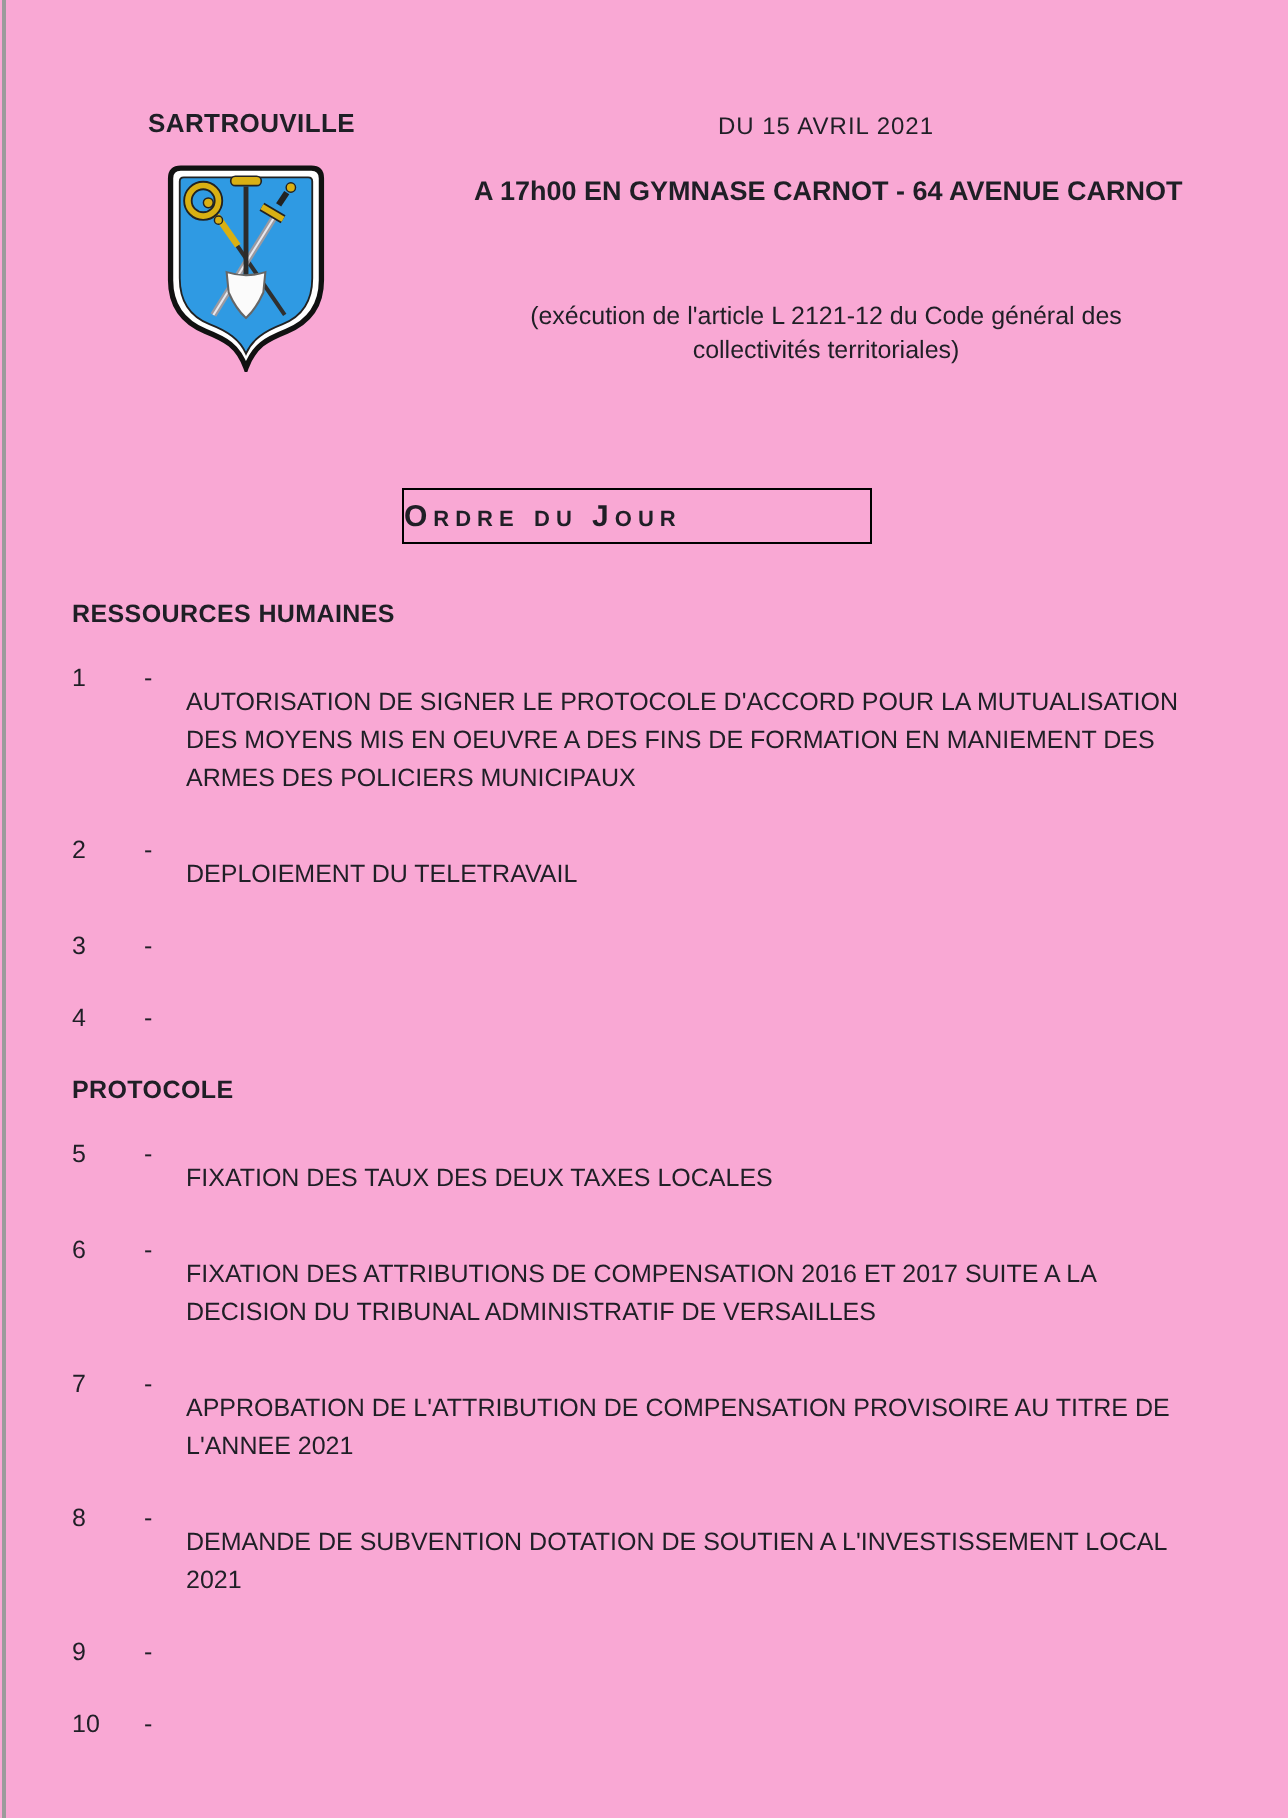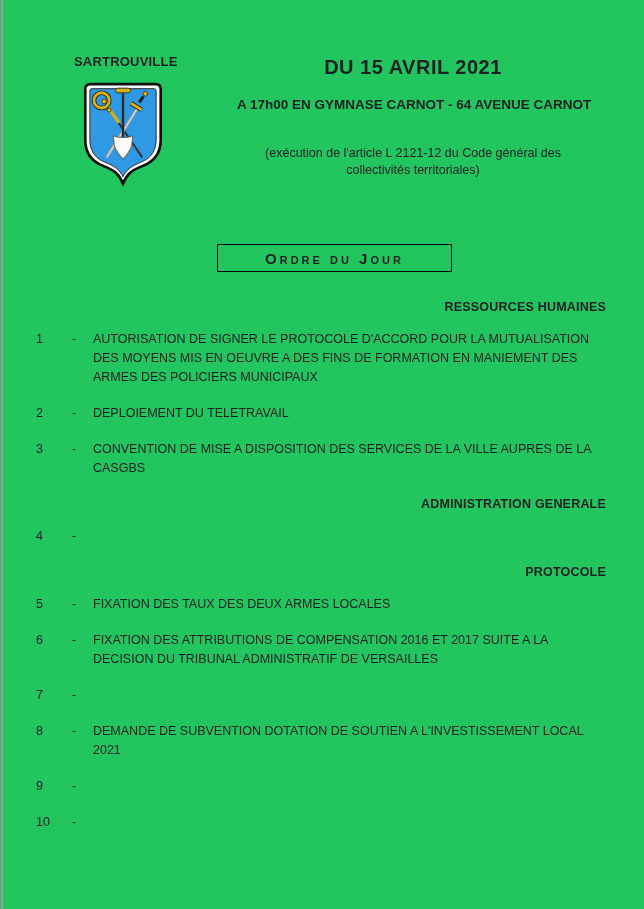--- a/index.html
+++ b/index.html
@@ -1,20 +1,20 @@
 <!DOCTYPE html>
 <html><head>
 <meta charset="utf-8">
 <style>
   html, body { margin: 0; padding: 0; background: #ffffff; }
   .page {
     position: relative;
     width: 644px;
     height: 909px;
-    background: #22c55e;
+    background: #f9a8d4;
     overflow: hidden;
     font-family: "Liberation Sans", sans-serif;
     color: #1f1f26;
   }
   .left-rule {
     position: absolute;
     left: 1px; top: 0;
     width: 2px; height: 909px;
     background: #9b9b9b;
   }
@@ -42,77 +42,75 @@
     text-align: center;
   }
   .title1 {
     font-size: 19px;
     font-weight: 700;
     letter-spacing: 6.5px;
     word-spacing: 6px;
     white-space: nowrap;
   }
   .title2 {
-    font-size: 20px;
-    font-weight: 700;
+    font-size: 12px;
+    font-weight: 400;
     margin-top: 4px;
     letter-spacing: 0.5px;
   }
   .venue {
     font-size: 13.5px;
     font-weight: 700;
     margin-top: 18px;
     white-space: nowrap;
   }
   .legal {
     font-size: 12.5px;
     font-weight: 400;
-    margin-top: 33px;
+    margin-top: 47px;
     line-height: 17px;
     padding: 0 4px;
   }
 
   
   .ordre-box {
     position: absolute;
-    left: 217px; top: 244px;
+    left: 201px; top: 244px;
     width: 233px; height: 26px;
     border: 1.5px solid #000;
     display: flex;
     align-items: center;
-    justify-content: center;
   }
   .ordre-box span {
     font-size: 15px;
     font-weight: 700;
     font-variant: small-caps;
     letter-spacing: 3px;
   }
 
   
   .agenda {
     position: absolute;
     left: 36px; top: 298px;
     width: 570px;
     font-size: 12.5px;
     line-height: 19px;
   }
   .section-heading {
     font-weight: 700;
     margin: 0 0 13px 0;
     letter-spacing: 0.2px;
-    text-align: right;
   }
   .item {
     display: flex;
     margin: 0 0 17px 0;
   }
   .item .num  { width: 36px; flex: 0 0 36px; }
   .item .dash { width: 21px; flex: 0 0 21px; }
-  .item .txt  { flex: 1; max-width: 508px; }
+  .item .txt  { flex: 1; max-width: 508px; margin-top: 12px; }
 </style>
 </head>
 <body>
 
 <div class="page">
   <div class="left-rule"></div>
 
   <div class="crest-block">
     <div class="muni">SARTROUVILLE</div>
     <svg width="84" height="106" viewBox="0 0 82 104" aria-hidden="true">
@@ -160,43 +158,42 @@
       <span class="txt">AUTORISATION DE SIGNER LE PROTOCOLE D'ACCORD POUR LA MUTUALISATION DES MOYENS MIS EN OEUVRE A DES FINS DE FORMATION EN MANIEMENT DES ARMES DES POLICIERS MUNICIPAUX</span>
     </div>
     <div class="item">
       <span class="num">2</span>
       <span class="dash">-</span>
       <span class="txt">DEPLOIEMENT DU TELETRAVAIL</span>
     </div>
     <div class="item">
       <span class="num">3</span>
       <span class="dash">-</span>
-      <span class="txt">CONVENTION DE MISE A DISPOSITION DES SERVICES DE LA VILLE AUPRES DE LA CASGBS</span>
-    </div>
-
-    <div class="section-heading">ADMINISTRATION GENERALE</div>
+    </div>
+
     <div class="item">
       <span class="num">4</span>
       <span class="dash">-</span>
     </div>
 
     <div class="section-heading">PROTOCOLE</div>
     <div class="item">
       <span class="num">5</span>
       <span class="dash">-</span>
-      <span class="txt">FIXATION DES TAUX DES DEUX ARMES LOCALES</span>
+      <span class="txt">FIXATION DES TAUX DES DEUX TAXES LOCALES</span>
     </div>
     <div class="item">
       <span class="num">6</span>
       <span class="dash">-</span>
       <span class="txt">FIXATION DES ATTRIBUTIONS DE COMPENSATION 2016 ET 2017 SUITE A LA DECISION DU TRIBUNAL ADMINISTRATIF DE VERSAILLES</span>
     </div>
     <div class="item">
       <span class="num">7</span>
       <span class="dash">-</span>
+      <span class="txt">APPROBATION DE L'ATTRIBUTION DE COMPENSATION PROVISOIRE AU TITRE DE L'ANNEE 2021</span>
     </div>
     <div class="item">
       <span class="num">8</span>
       <span class="dash">-</span>
       <span class="txt">DEMANDE DE SUBVENTION DOTATION DE SOUTIEN A L'INVESTISSEMENT LOCAL 2021</span>
     </div>
 
     <div class="item">
       <span class="num">9</span>
       <span class="dash">-</span>

